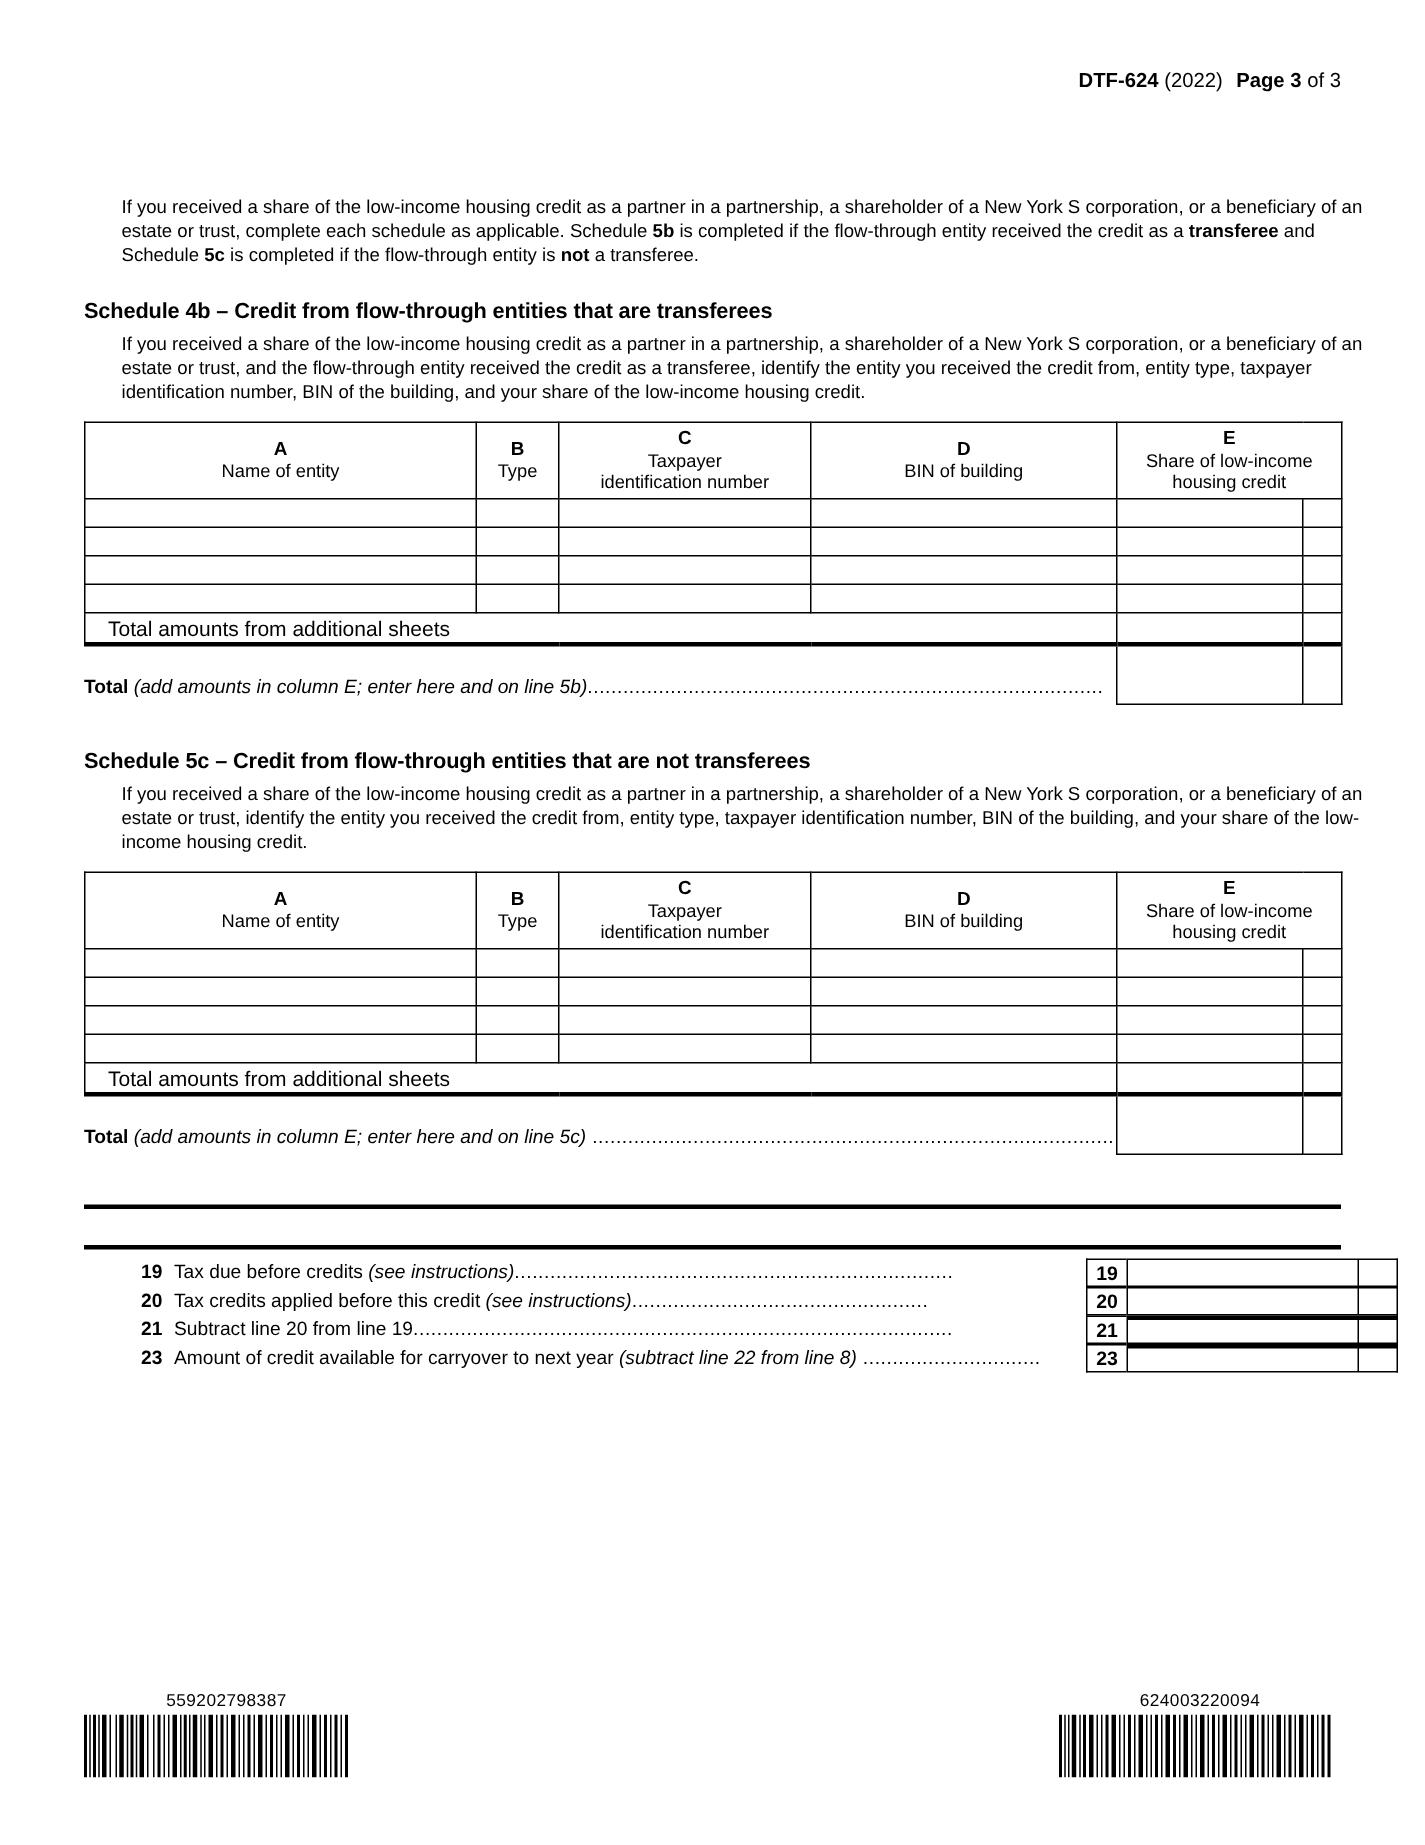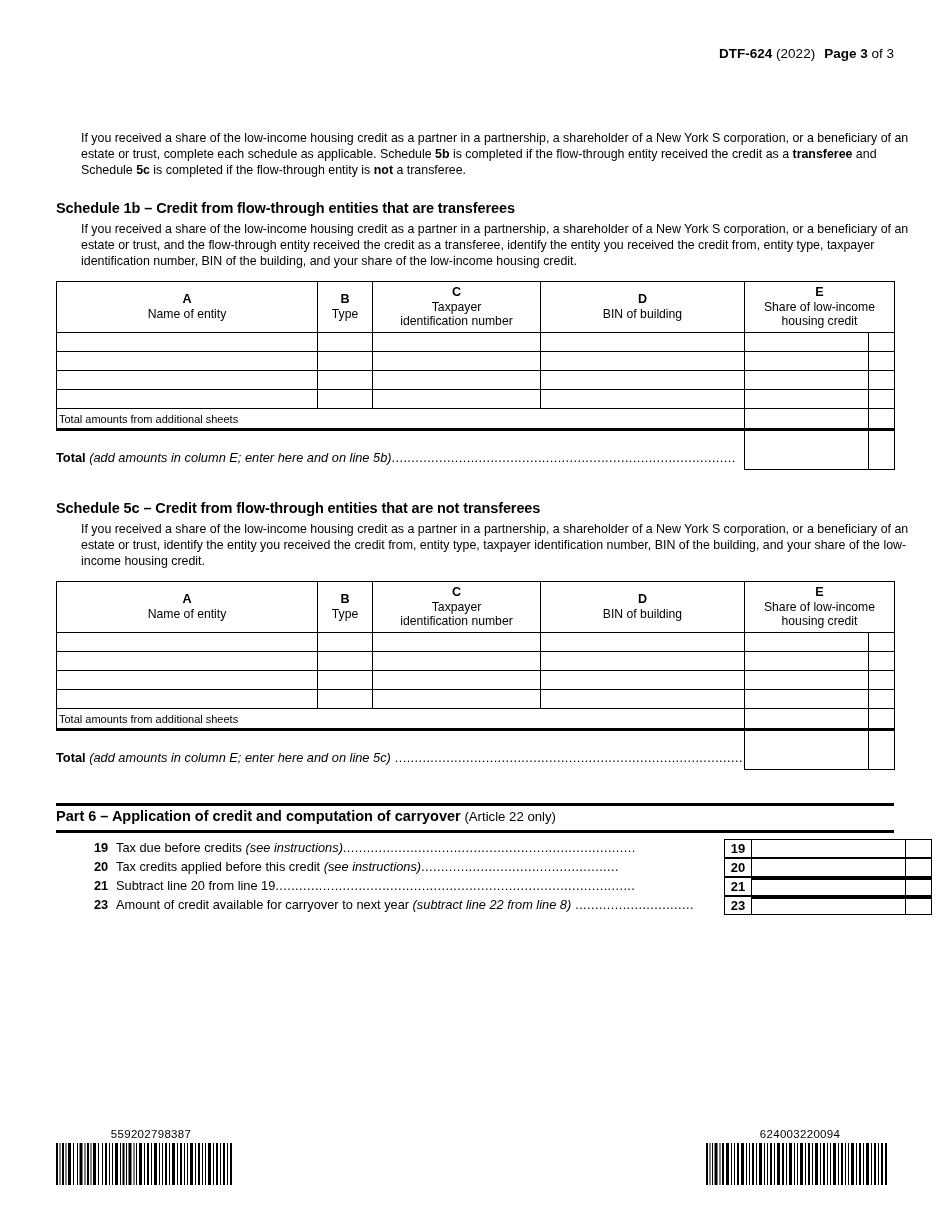--- a/index.html
+++ b/index.html
@@ -69,22 +69,22 @@
     text-align: center;
     height: 46px;
     line-height: 14.6px;
     padding: 2px 2px;
   }
   .tbl th .letter { font-weight: bold; display: block; font-size: 12.6px; }
   .tbl td.datacell { height: 18px; }
   .tbl td.addl {
     height: 19px;
     text-align: left;
-    padding-left: 2px;
-    font-size: 11px;
+    padding-left: 15px;
+    font-size: 14px;
     white-space: nowrap;
   }
   .thickbottom { border-bottom: 3px solid #000 !important; }
   .blank { border: none !important; }
 
   .total-row-label {
     position: absolute;
     left: 56px;
     font-size: 12.8px;
     white-space: nowrap;
@@ -184,21 +184,21 @@
     <span>(2022)</span><span class="sp"></span><span class="b">Page</span>
     <span class="b">3</span>
     <span>of 3</span>
   </div>
 
   <div class="block para" style="top:130px;">
     <span>If you received a share of the low-income housing credit as a partner in a partnership, a shareholder of a New York S corporation, or a beneficiary of an estate or trust, complete each schedule as applicable. Schedule </span><b>5b</b><span> is completed if the flow-through entity received the credit as a </span><b>transferee</b><span> and Schedule </span><b>5c</b><span> is completed if the flow-through entity is </span><b>not</b><span> a transferee.</span>
   </div>
 
   <div class="block" style="top:200px;">
-    <div class="sec-title">Schedule 1b – Credit from flow-through entities that are transferees</div>
+    <div class="sec-title">Schedule 4b – Credit from flow-through entities that are transferees</div>
   </div>
   <div class="block para" style="top:221px;">If you received a share of the low-income housing credit as a partner in a partnership, a shareholder of a New York S corporation, or a beneficiary of an estate or trust, and the flow-through entity received the credit as a transferee, identify the entity you received the credit from, entity type, taxpayer identification number, BIN of the building, and your share of the low-income housing credit.</div>
 
   <table class="tbl" style="top:281px;">
     <colgroup>
       <col style="width:261px">
       <col style="width:55px">
       <col style="width:168px">
       <col style="width:204px">
       <col style="width:124px">
@@ -362,23 +362,20 @@
       </tr>
     </tbody>
   </table>
 
   <div class="total-row-label" style="top:750px;">
     <b>Total</b>
     <span class="it">(add amounts in column E; enter here and on line 5c)</span><span class="leader"> ........................................................................................</span>
   </div>
 
   <div class="part-rule" style="top:803px;"></div>
-  <div class="part-title" style="top:808px;">
-    <span>Part 6 – Application of credit and computation of carryover</span><span class="reg"> (Article 22 only)</span>
-  </div>
   <div class="part-rule" style="top:830px;"></div>
 
   <div class="lines" style="top:839px;">
 
     <div class="line">
       <div class="ltext">
         <span class="num">19</span><span>Tax due before credits </span><span class="it">(see instructions)</span><span class="leader">..........................................................................</span>
       </div>
       <div class="numbox">19</div>
       <div class="amtbox"></div>

